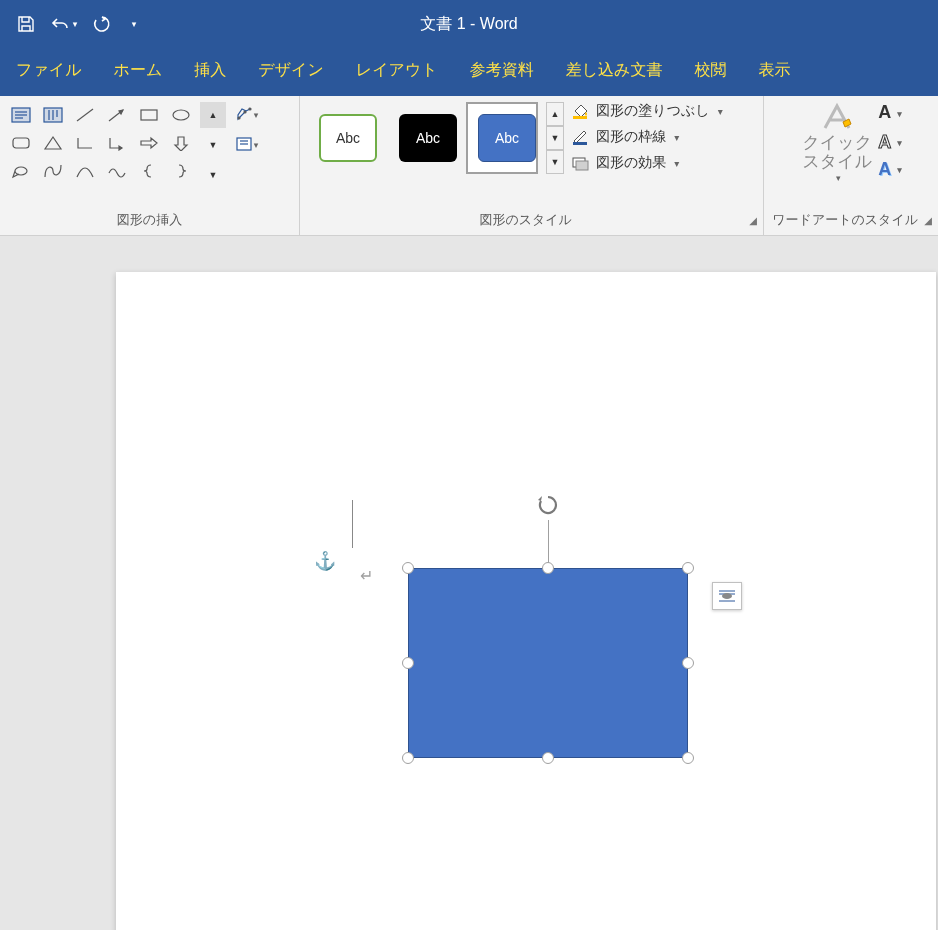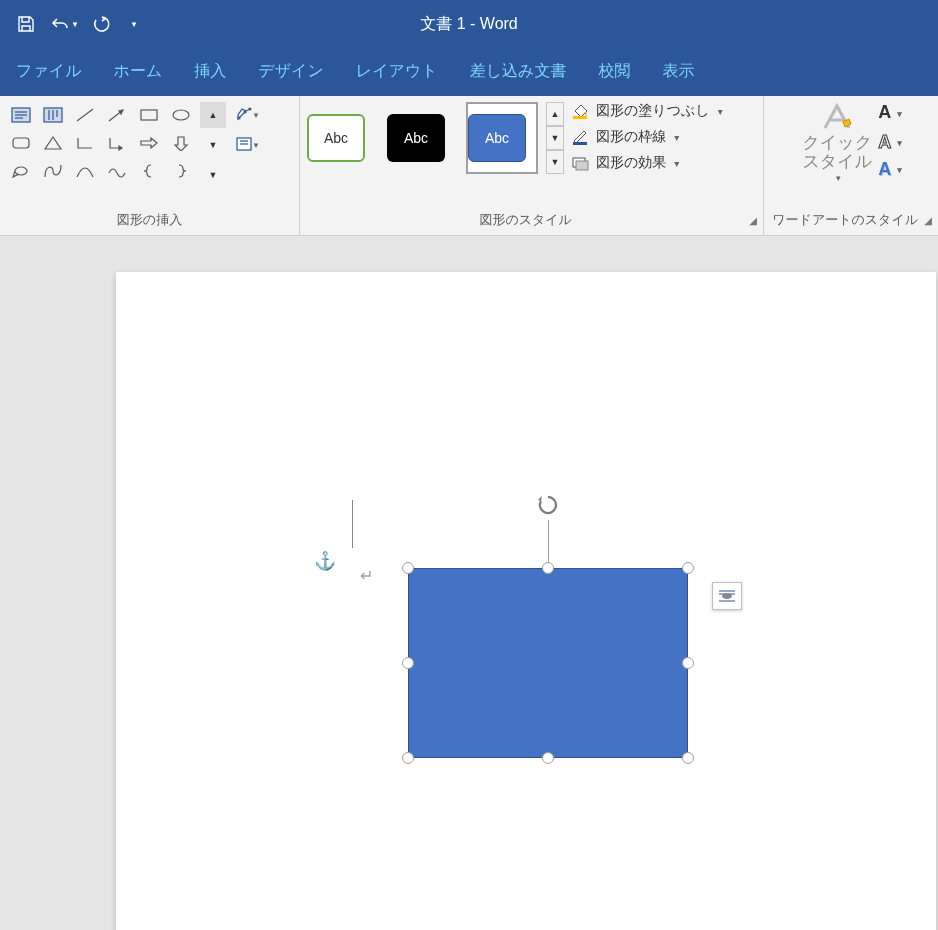--- a/index.html
+++ b/index.html
@@ -5,21 +5,21 @@
   * { box-sizing: border-box; margin: 0; padding: 0; font-family: "Yu Gothic UI", "Meiryo", sans-serif; }
   body { width: 938px; height: 930px; overflow: hidden; background: #e6e6e6; font-size: 13px; color: #333; }
 
   
   .titlebar { background: #2b579a; height: 48px; display: flex; align-items: center; color: #fff; position: relative; }
   .qat { display: flex; align-items: center; gap: 10px; padding: 0 12px; height: 100%; }
   .qat-btn { width: 28px; height: 28px; display: flex; align-items: center; justify-content: center; cursor: pointer; }
   .title { position: absolute; left: 0; right: 0; text-align: center; font-size: 16px; pointer-events: none; }
 
   
-  .menubar { background: #2b579a; height: 48px; display: flex; align-items: center; color: #7dd3fc; }
+  .menubar { background: #2b579a; height: 48px; display: flex; align-items: flex-start; color: #fde047; }
   .tab { padding: 12px 16px 14px; font-size: 16px; cursor: pointer; }
 
   
   .ribbon { background: #f3f3f3; border-bottom: 1px solid #d0d0d0; display: flex; height: 140px; }
   .group { border-right: 1px solid #d0d0d0; display: flex; flex-direction: column; }
   .group-body { flex: 1; padding: 6px; display: flex; align-items: flex-start; }
   .group-label { text-align: center; font-size: 13px; color: #5a5a5a; padding: 4px 6px 6px; display:flex; align-items:center; justify-content:center; gap:4px;}
   .launcher { font-size: 10px; color:#777; cursor:pointer; margin-left:auto; }
 
   
@@ -27,21 +27,21 @@
   .shape-cell { display:flex; align-items:center; justify-content:center; cursor:pointer; color:#444; }
   .shape-cell svg { width: 20px; height: 16px; stroke:#585858; fill:none; stroke-width:1.2; }
   .shape-cell.filled svg rect, .shape-cell.filled svg path { fill:#cfd8e6; }
   .side-col { display:flex; flex-direction:column; gap:4px; margin-left:4px;}
   .mini-btn { width:26px; height:26px; display:flex; align-items:center; justify-content:center; cursor:pointer; }
   .mini-btn svg { width:16px;height:16px; stroke:#585858; fill:none; stroke-width:1.2;}
   .dd { font-size:9px; color:#666; margin-left:2px;}
 
   
   .gallery { display:flex; gap:8px; align-items:center;}
-  .thumb { width:72px; height:72px; border:1px solid transparent; display:flex; align-items:center; justify-content:flex-start; cursor:pointer; background:#fff0;}
+  .thumb { width:72px; height:72px; border:1px solid transparent; display:flex; align-items:center; justify-content:flex-end; cursor:pointer; background:#fff0;}
   .thumb.sel { border:2px solid #a0a0a0; background:#fff;}
   .sw { width:58px; height:48px; border-radius:6px; display:flex; align-items:center; justify-content:center; font-size:14px;}
   .gallery-scroll { width:18px; display:flex; flex-direction:column; gap:0;}
   .gallery-scroll div{ height:24px; border:1px solid #c5c5c5; display:flex;align-items:center;justify-content:center; font-size:9px; cursor:pointer; background:#f3f3f3;}
   .style-cmds { display:flex; flex-direction:column; gap:8px; margin-left:6px;text-align:right;}
   .cmd { display:flex; align-items:center; gap:6px; font-size:14px; cursor:pointer; color:#333; white-space:nowrap;}
   .cmd .ic { width:20px; height:18px; display:flex; align-items:center; justify-content:center;}
   .cmd .dd { font-size:10px; color:#666;}
 
   
@@ -94,20 +94,21 @@
   </div>
   <div class="title">文書 1  -  Word</div>
 </div>
 
 <div class="menubar">
   <div class="tab">ファイル</div>
   <div class="tab">ホーム</div>
   <div class="tab">挿入</div>
   <div class="tab">デザイン</div>
   <div class="tab">レイアウト</div>
+  <div class="tab">参考資料</div>
   <div class="tab">差し込み文書</div>
   <div class="tab">校閲</div>
   <div class="tab">表示</div>
 </div>
 
 <div class="ribbon">
 
   <div class="group" style="width:300px;">
     <div class="group-body">
       <div class="shape-grid">

